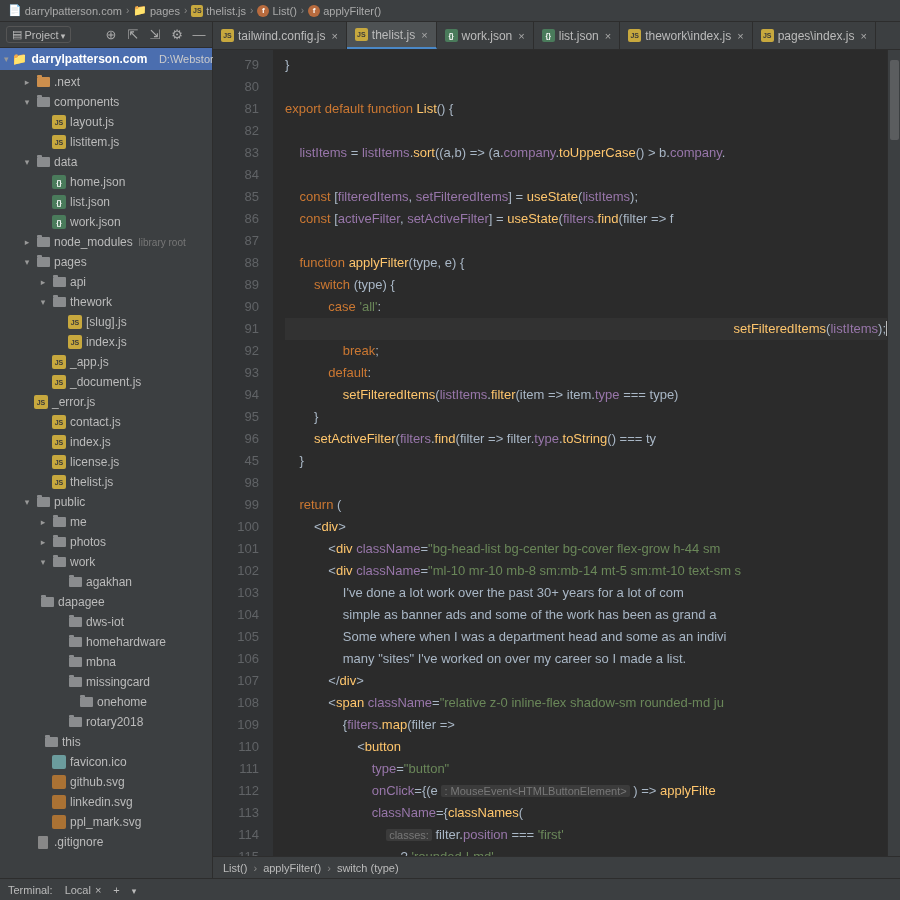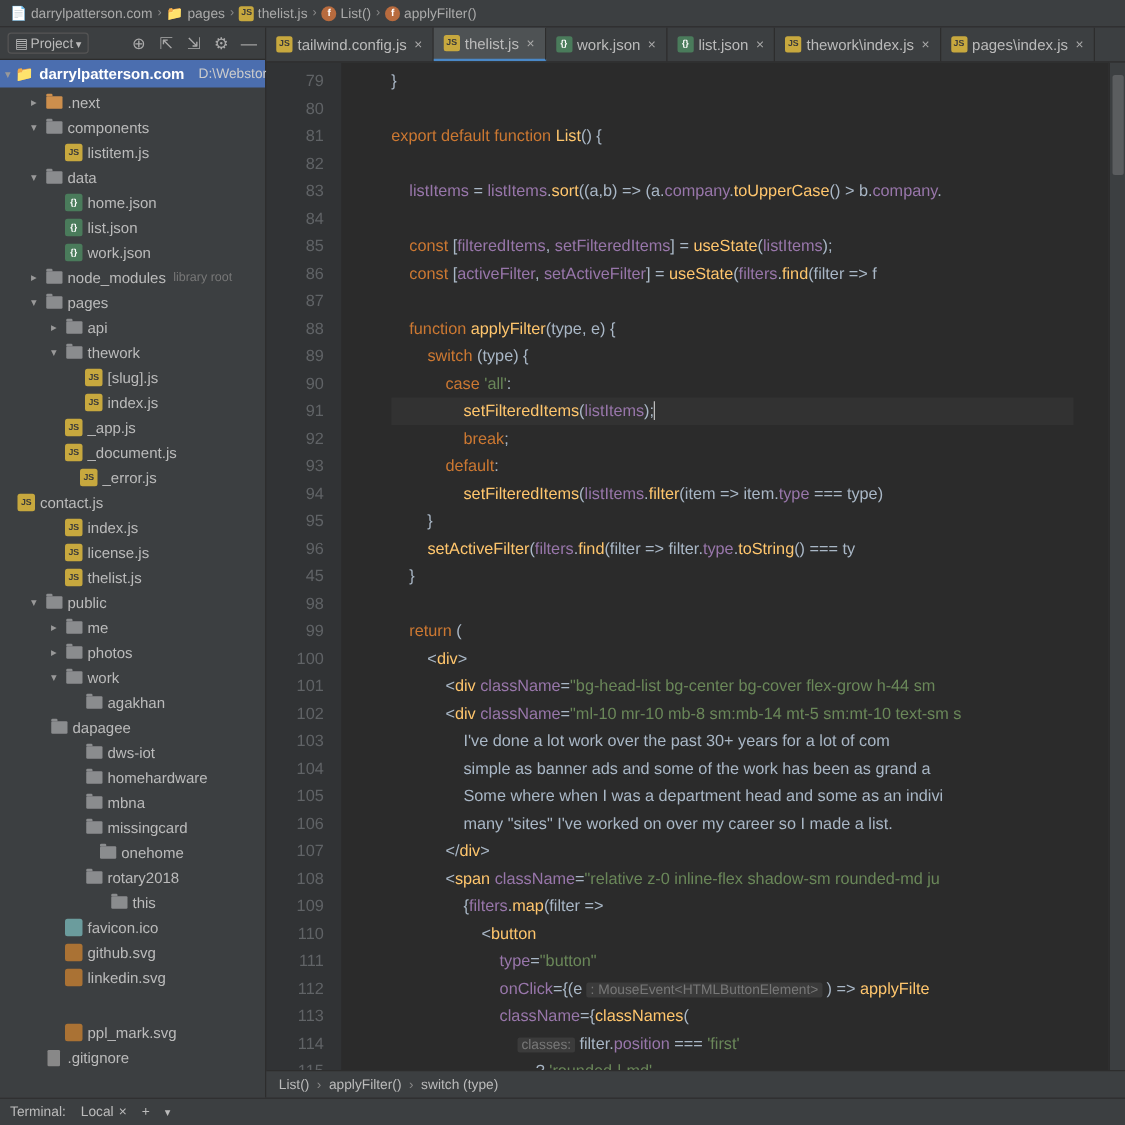--- a/index.html
+++ b/index.html
@@ -31,32 +31,32 @@
 .ico-ico { width: 14px; height: 14px; background: #6b9c9d; border-radius: 2px; }
 .svg-ico { width: 14px; height: 14px; background: #aa7234; border-radius: 2px; }
 .file-ico { width: 10px; height: 13px; background: #888; border-radius: 1px; }
 .tree-label { color: #bbb; }
 .editor-area { flex: 1; display: flex; flex-direction: column; background: #2b2b2b; min-width: 0; }
 .tabs { height: 28px; display: flex; align-items: stretch; background: #3c3f41; border-bottom: 1px solid #2d2d2d; overflow: hidden; }
 .tab { display: flex; align-items: center; gap: 4px; padding: 0 8px; border-right: 1px solid #2d2d2d; font-size: 12px; cursor: pointer; }
 .tab.active { background: #4e5254; border-bottom: 2px solid #4a88c7; }
 .tab-close { color: #aaa; font-size: 11px; margin-left: 2px; }
 .tab-ico { width: 13px; height: 13px; }
-.code-region { flex: 1; display: flex; overflow: hidden; position: relative; gap: 28px; }
+.code-region { flex: 1; display: flex; overflow: hidden; position: relative; }
 .gutter { width: 60px; background: #313335; text-align: right; padding: 4px 14px 4px 0; color: #606366; font-family: 'Consolas', monospace; font-size: 13px; line-height: 22px; user-select: none; position: relative; }
 .gutter .gline { position: relative; height: 22px; }
 .code { flex: 1; padding: 4px 0 4px 12px; font-family: 'Consolas', monospace; font-size: 13px; line-height: 22px; white-space: pre; color: #a9b7c6; overflow: hidden; }
 .kw { color: #cc7832; }
 .str { color: #6a8759; }
 .fn { color: #ffc66d; }
 .prop { color: #9876aa; }
 .param { color: #a9b7c6; }
 .hint { color: #787878; font-style: normal; background: #3b3b3b; padding: 0 3px; border-radius: 2px; font-size: 11px; }
 .cline { height: 22px; }
-.cline.hl { background: #323232; }
+.cline.hl { background: #323232; text-align: right; }
 .cursor-caret { border-right: 1px solid #bbb; }
 .below-bc { height: 22px; background: #3c3f41; border-top: 1px solid #2d2d2d; display: flex; align-items: center; padding: 0 10px; font-size: 11px; gap: 6px; }
 .below-bc .sep { color: #888; }
 .terminal-bar { height: 22px; background: #3c3f41; border-top: 1px solid #2d2d2d; display: flex; align-items: center; padding: 0 8px; gap: 12px; font-size: 11px; }
 .term-tab { display: flex; align-items: center; gap: 4px; }
 .arrdown::after { content: '▾'; font-size: 9px; }
 .scrollbar { width: 13px; background: #3c3f41; border-left: 1px solid #2d2d2d; position: relative; }
 .thumb { position: absolute; top: 10px; width: 9px; left: 2px; height: 80px; background: #5b5d5f; border-radius: 2px; }
 </style>
 </head>
@@ -113,20 +113,27 @@
           <span class="tr-icon">
             <span class="folder-ico"></span>
           </span>
           <span class="tree-label">components</span>
         </div>
         <div class="tree-row" style="padding-left: 38px;">
           <span class="tr-arrow"></span>
           <span class="tr-icon">
             <span class="js-ico">JS</span>
           </span>
+          <span class="tree-label">layout.js</span>
+        </div>
+        <div class="tree-row" style="padding-left: 38px;">
+          <span class="tr-arrow"></span>
+          <span class="tr-icon">
+            <span class="js-ico">JS</span>
+          </span>
           <span class="tree-label">listitem.js</span>
         </div>
         <div class="tree-row" style="padding-left: 22px;">
           <span class="tr-arrow">▾</span>
           <span class="tr-icon">
             <span class="folder-ico"></span>
           </span>
           <span class="tree-label">data</span>
         </div>
         <div class="tree-row" style="padding-left: 38px;">
@@ -200,28 +207,28 @@
           </span>
           <span class="tree-label">_app.js</span>
         </div>
         <div class="tree-row" style="padding-left: 38px;">
           <span class="tr-arrow"></span>
           <span class="tr-icon">
             <span class="js-ico">JS</span>
           </span>
           <span class="tree-label">_document.js</span>
         </div>
-        <div class="tree-row" style="padding-left: 50px;">
+        <div class="tree-row" style="padding-left: 20px;">
           <span class="tr-arrow"></span>
           <span class="tr-icon">
             <span class="js-ico">JS</span>
           </span>
           <span class="tree-label">_error.js</span>
         </div>
-        <div class="tree-row" style=" text-align: right;">
+        <div class="tree-row" style="padding-left: 38px; text-align: right;">
           <span class="tr-arrow"></span>
           <span class="tr-icon">
             <span class="js-ico">JS</span>
           </span>
           <span class="tree-label">contact.js</span>
         </div>
         <div class="tree-row" style="padding-left: 38px;">
           <span class="tr-arrow"></span>
           <span class="tr-icon">
             <span class="js-ico">JS</span>
@@ -319,21 +326,21 @@
           </span>
           <span class="tree-label">onehome</span>
         </div>
         <div class="tree-row" style="padding-left: 54px;">
           <span class="tr-arrow"></span>
           <span class="tr-icon">
             <span class="folder-ico"></span>
           </span>
           <span class="tree-label">rotary2018</span>
         </div>
-        <div class="tree-row" style="padding-left: 74px;">
+        <div class="tree-row" style="padding-left: 30px;">
           <span class="tr-arrow"></span>
           <span class="tr-icon">
             <span class="folder-ico"></span>
           </span>
           <span class="tree-label">this</span>
         </div>
         <div class="tree-row" style="padding-left: 38px;">
           <span class="tr-arrow"></span>
           <span class="tr-icon">
             <span class="ico-ico"></span>
@@ -347,21 +354,21 @@
           </span>
           <span class="tree-label">github.svg</span>
         </div>
         <div class="tree-row" style="padding-left: 38px;">
           <span class="tr-arrow"></span>
           <span class="tr-icon">
             <span class="svg-ico"></span>
           </span>
           <span class="tree-label">linkedin.svg</span>
         </div>
-        <div class="tree-row" style="padding-left: 38px; margin-top: 24px;">
+        <div class="tree-row" style="padding-left: 38px;">
           <span class="tr-arrow"></span>
           <span class="tr-icon">
             <span class="svg-ico"></span>
           </span>
           <span class="tree-label">ppl_mark.svg</span>
         </div>
         <div class="tree-row" style="padding-left: 22px;">
           <span class="tr-arrow"></span>
           <span class="tr-icon">
             <span class="file-ico"></span>

